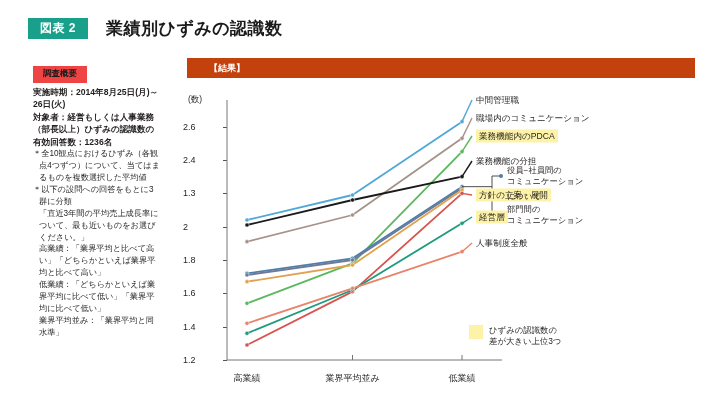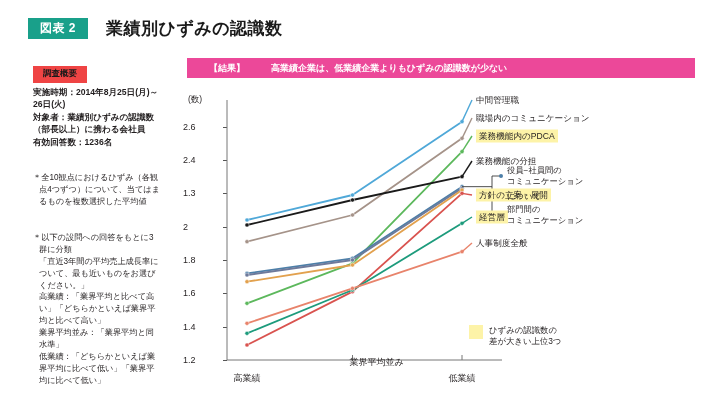--- a/index.html
+++ b/index.html
@@ -24,28 +24,28 @@
   }
 
   
   .side{position:absolute;left:33px;top:62px;width:128px;}
   .side-head{
     background:#ef4444;color:#1a1a1a;font-size:8.5px;font-weight:bold;
     display:inline-block;padding:2px 10px 3px 10px;margin-bottom:3px;
   }
   .side p{margin:0;font-size:8.6px;line-height:1.45;}
   .side .b{font-weight:bold;}
-  .side .note{margin-top:24px;font-size:8.2px;line-height:1.45;}
+  .side .note{margin-top:0;font-size:8.2px;line-height:1.45;}
   .side .note .hang{display:block;text-indent:-6px;padding-left:6px;}
   .side .note .ind{display:block;padding-left:6px;}
 
   
   .banner{
     position:absolute;left:187px;top:58px;width:508px;height:20px;
-    background:#ec4899;color:#ffffff;display:flex;align-items:center;
+    background:#c2410c;color:#ffffff;display:flex;align-items:center;
   }
   .banner .tag{font-size:9px;font-weight:bold;margin-left:22px;}
   .banner .msg{font-size:9px;font-weight:bold;margin-left:26px;}
 
   
   .chart{position:absolute;left:187px;top:88px;width:510px;height:300px;}
   .unit{position:absolute;left:1px;top:6px;font-size:8.5px;}
   .ytick{position:absolute;right:0;font-size:9px;text-align:left;width:26px;
          transform:translateY(-50%);}
   .ytickmark{position:absolute;height:1px;background:#555;width:4px;}
@@ -71,37 +71,36 @@
 <div id="root">
 
   <div class="title-row">
     <div class="fig-badge">図表 2</div>
     <div class="title-text">業績別ひずみの認識数</div>
   </div>
 
   <div class="side">
     <div class="side-head">調査概要</div>
     <p><span class="b">実施時期</span><span class="b">：2014年8月25日(月)～26日(火)</span></p>
-    <p><span class="b">対象者</span><span class="b">：業績別ひずみの認識数（部長以上）に携わる会社員</span></p>
+    <p><span class="b">対象者</span><span class="b">：経営もしくは人事業務（部長以上）ひずみの認識数の</span></p>
     <p><span class="b">有効回答数</span><span class="b">：1236名</span></p>
     <div class="note">
       <span class="hang">＊全10観点におけるひずみ（各観点4つずつ）について、当てはまるものを複数選択した平均値</span>
     </div>
     <div class="note">
       <span class="hang">＊以下の設問への回答をもとに3群に分類</span>
       <span class="ind">「直近3年間の平均売上成長率について、最も近いものをお選びください。」</span>
       <span class="ind">高業績：「業界平均と比べて高い」「どちらかといえば業界平均と比べて高い」</span>
+      <span class="ind">低業績：「どちらかといえば業界平均に比べて低い」「業界平均に比べて低い」</span>
       <span class="ind">業界平均並み：「業界平均と同水準」</span>
-      <span class="ind">低業績：「どちらかといえば業界平均に比べて低い」「業界平均に比べて低い」</span>
     </div>
   </div>
 
   <div class="banner">
     <span class="tag">【結果】</span>
-    <span class="msg">高業績企業は、低業績企業よりもひずみの認識数が少ない</span>
   </div>
 
   <div class="chart">
     <div class="unit">(数)</div>
     <div id="ylabels">
         <div class="ytick" style="top: 272px; left: -4px;">1.2</div>
         <div class="ytickmark" style="top: 272px; left: 36px;"></div>
         <div class="ytick" style="top: 238.667px; left: -4px;">1.4</div>
         <div class="ytickmark" style="top: 238.667px; left: 36px;"></div>
         <div class="ytick" style="top: 205.333px; left: -4px;">1.6</div>
@@ -193,21 +192,21 @@
         <line x1="305" y1="88" x2="305" y2="127" stroke="#3a3a3a" stroke-width="0.9"></line>
         <line x1="305" y1="88" x2="313" y2="88" stroke="#3a3a3a" stroke-width="0.9"></line>
         <circle cx="314" cy="88" r="2" fill="#4d7fa8"></circle>
         <line x1="305" y1="108" x2="313" y2="108" stroke="#3a3a3a" stroke-width="0.9"></line>
         <circle cx="314" cy="108" r="2" fill="#6e7a9b"></circle>
         <line x1="305" y1="127" x2="313" y2="127" stroke="#3a3a3a" stroke-width="0.9"></line>
         <circle cx="314" cy="127" r="2" fill="#e2a14e"></circle>
       </svg>
     <div id="xlabels">
         <div class="xlab" style="left: 60px; top: 284px;">高業績</div>
-        <div class="xlab" style="left: 165.5px; top: 268px; margin-left: 24px;">業界平均並み</div>
+        <div class="xlab" style="left: 165.5px; top: 284px;">業界平均並み</div>
         <div class="xlab" style="left: 275px; top: 284px;">低業績</div>
       </div>
     <div id="serieslabels">
         <div class="slab" style="left: 289px; top: 12px;">中間管理職</div>
         <div class="slab" style="left: 289px; top: 30px;">職場内のコミュニケーション</div>
         <div class="slab hl" style="left: 289px; top: 48px;">業務機能内のPDCA</div>
         <div class="slab" style="left: 289px; top: 73px;">業務機能の分担</div>
         <div class="slab hl" style="left: 289px; top: 107px;">方針の立案・展開</div>
         <div class="slab hl" style="left: 289px; top: 129px;">経営層</div>
         <div class="slab" style="left: 289px; top: 155px;">人事制度全般</div>

